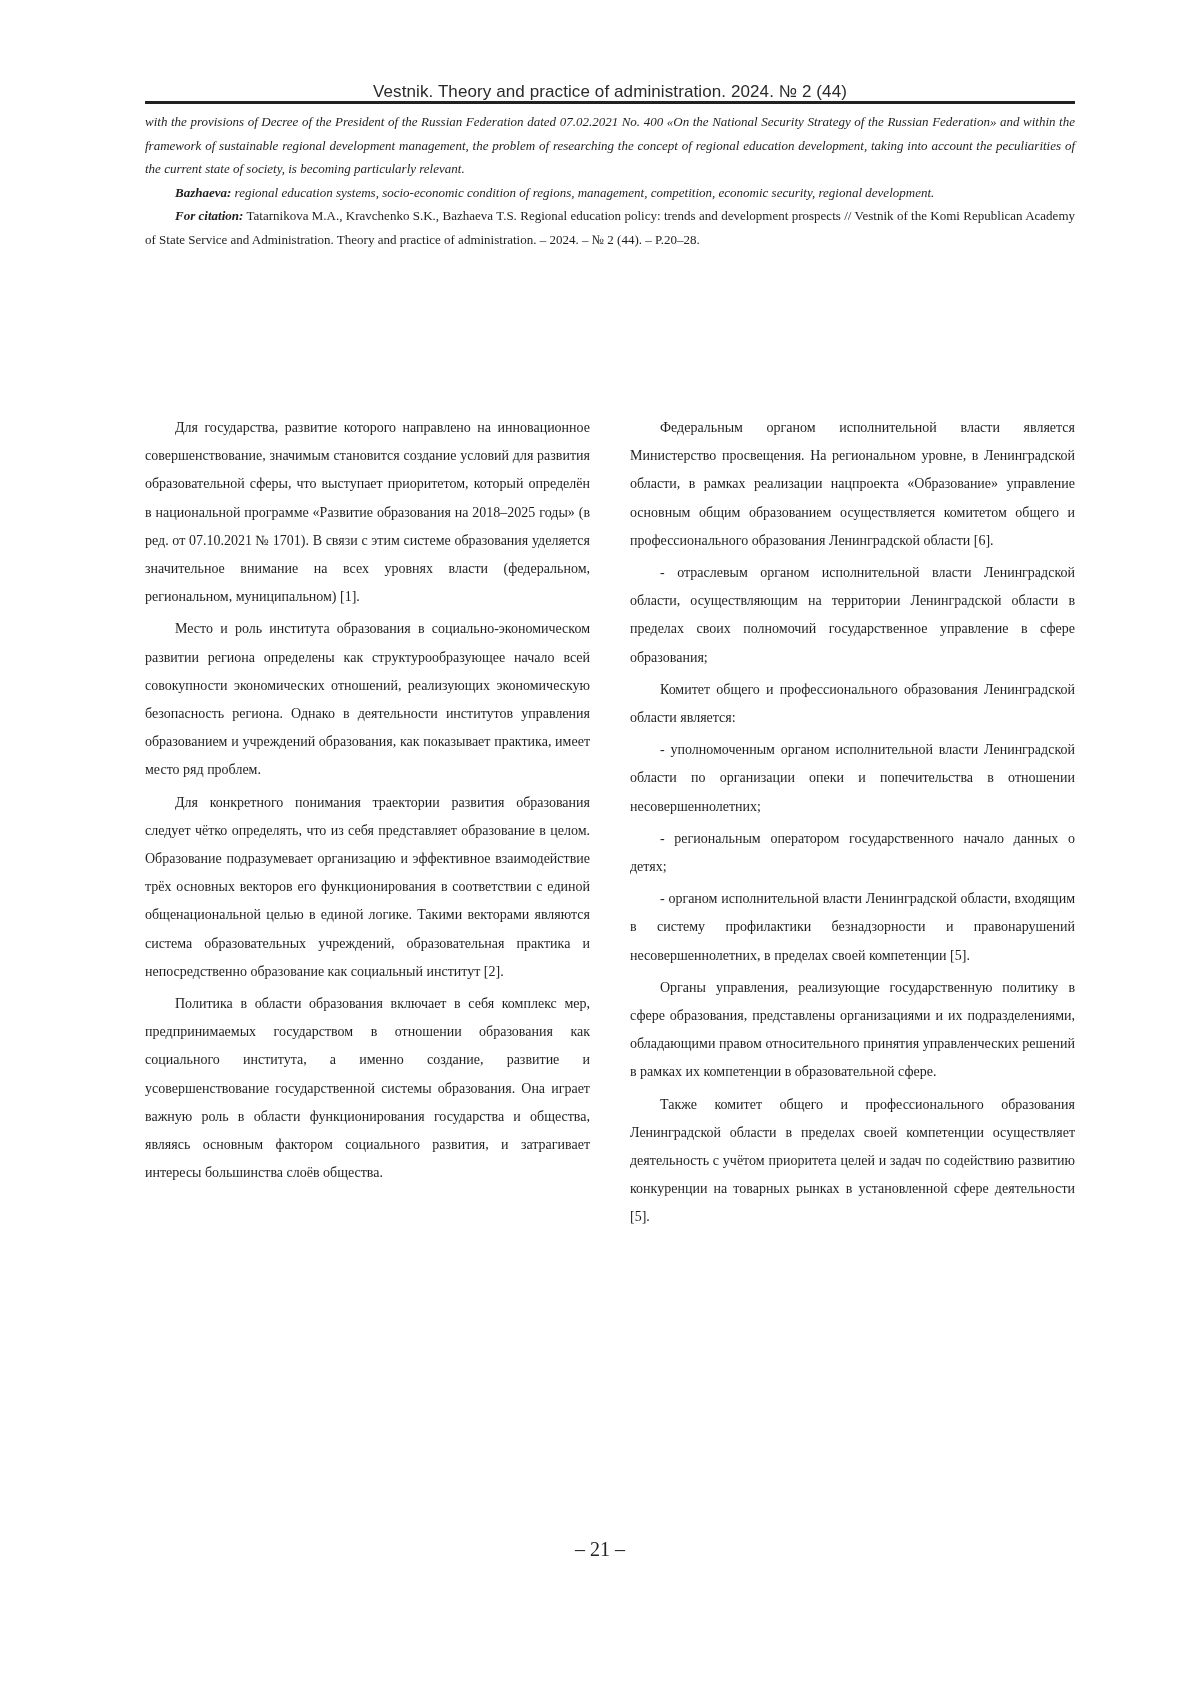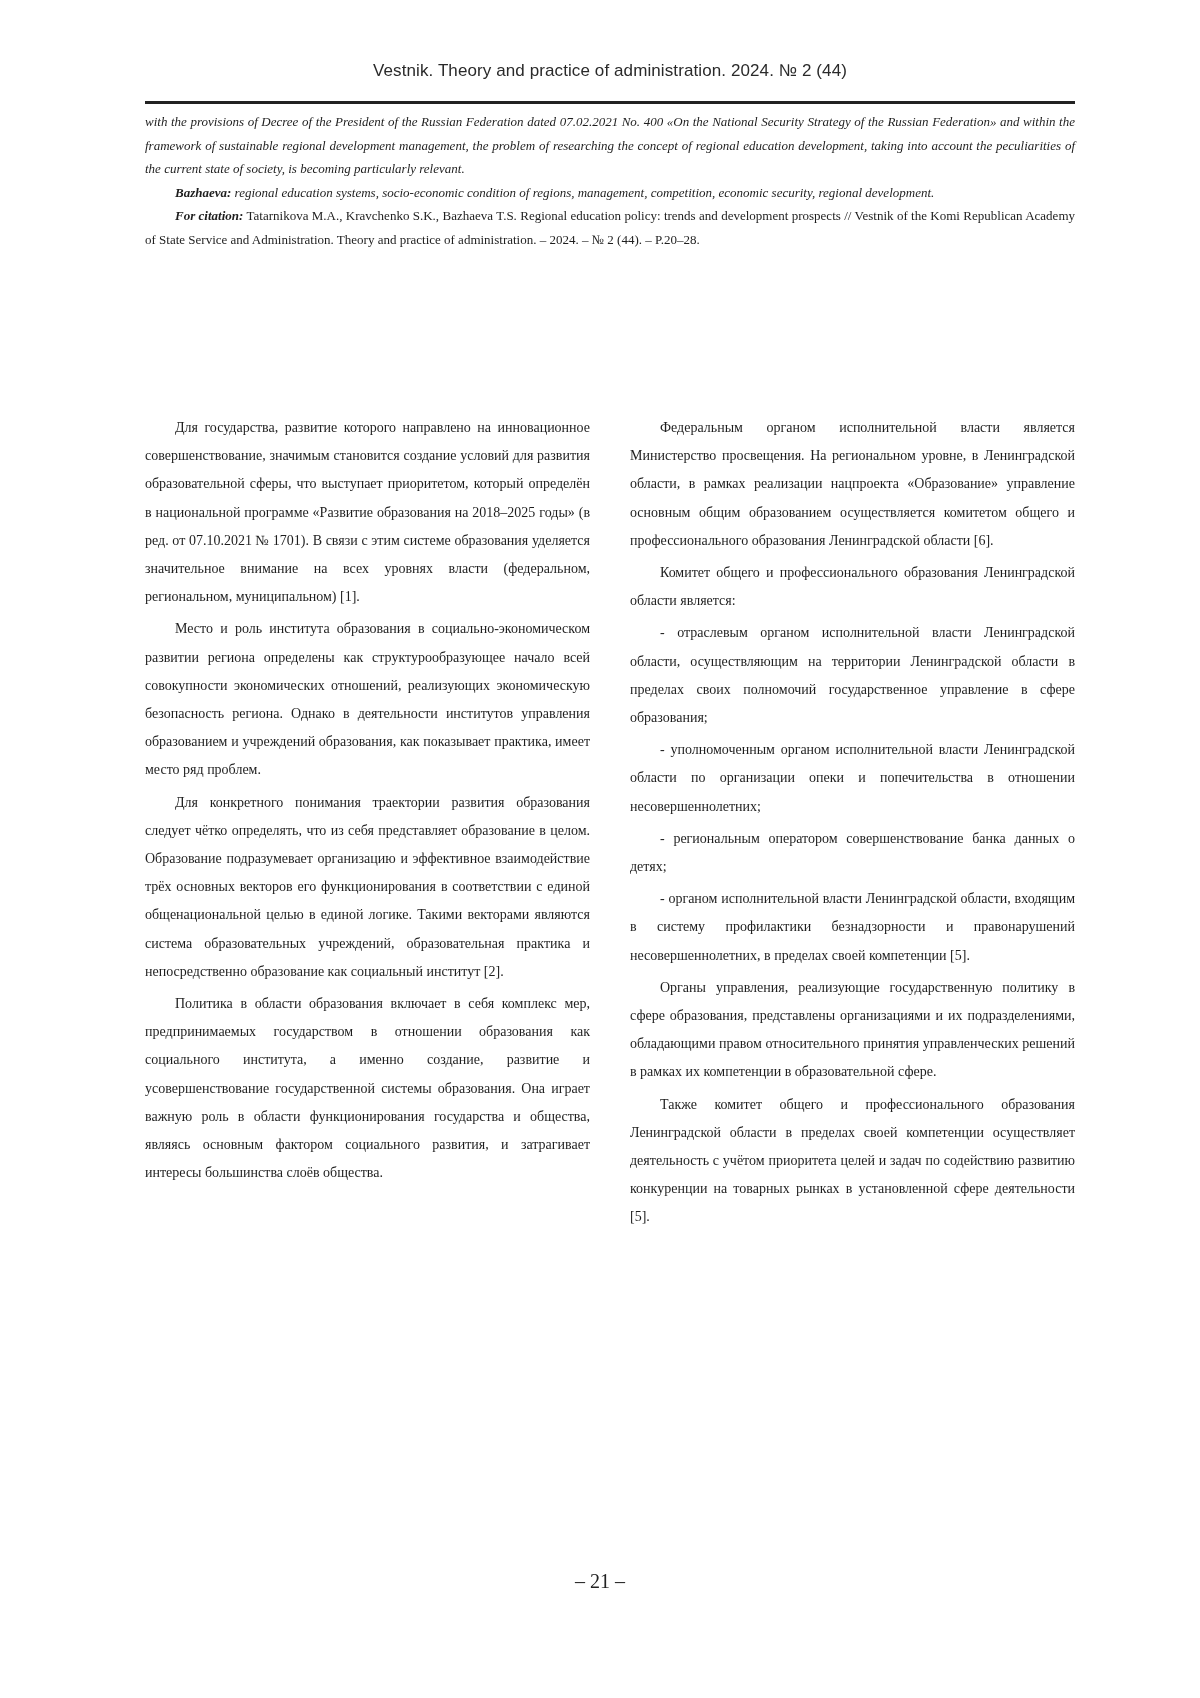--- a/index.html
+++ b/index.html
@@ -1,19 +1,19 @@
 <!DOCTYPE html>
 <html><head>
 <meta charset="utf-8">
 <style>
   html, body { margin: 0; padding: 0; background: #ffffff; }
   body { width: 1200px; height: 1698px; position: relative; overflow: hidden; color: #1e1e1e; }
   .page { position: absolute; left: 0; top: 0; width: 1200px; height: 1698px; }
   .running-head {
-    position: absolute; left: 145px; width: 930px; top: 61px;
+    position: absolute; left: 145px; width: 930px; top: 82px;
     text-align: center; font-family: "Liberation Sans", sans-serif; font-size: 17px; color: #2a2a2a;
     letter-spacing: 0.1px;
   }
   .head-rule { position: absolute; left: 145px; width: 930px; top: 101px; height: 0; border-top: 3px solid #222; }
   .abstract {
     position: absolute; left: 145px; width: 930px; top: 110px;
     font-family: "Liberation Serif", serif; font-size: 13px; line-height: 23.5px; text-align: justify;
   }
   .abstract p { margin: 0; }
   .abstract .it { font-style: italic; }
@@ -21,21 +21,21 @@
   .abstract .lbl { font-weight: bold; font-style: italic; }
   .col {
     position: absolute; top: 414px; width: 445px;
     font-family: "Liberation Serif", serif; font-size: 14px; line-height: 28.2px; text-align: justify;
     hyphens: manual;
   }
   .col p { margin: 0 0 4px 0; text-indent: 30px; }
   .col.left { left: 145px; }
   .col.right { left: 630px; }
   .folio {
-    position: absolute; left: 0; width: 1200px; top: 1570px; text-align: center;
+    position: absolute; left: 0; width: 1200px; top: 1538px; text-align: center;
     font-family: "Liberation Serif", serif; font-size: 20px; color: #222;
   }
 </style>
 </head>
 <body>
 
 <div class="page">
   <div class="running-head">Vestnik. Theory and practice of administration. 2024. № 2 (44)</div>
   <div class="head-rule"></div>
 
@@ -47,23 +47,23 @@
 
   <div class="col left">
     <p>Для государства, развитие которого направлено на инновационное совершенствование, значимым становится создание условий для развития образовательной сферы, что выступает приоритетом, который определён в национальной программе «Развитие образования на 2018–2025 годы» (в ред. от 07.10.2021 № 1701). В связи с этим системе образования уделяется значительное внимание на всех уровнях власти (федеральном, региональном, муниципальном) [1].</p>
     <p>Место и роль института образования в социально-экономическом развитии региона определены как структурообразующее начало всей совокупности экономических отношений, реализующих экономическую безопасность региона. Однако в деятельности институтов управления образованием и учреждений образования, как показывает практика, имеет место ряд проблем.</p>
     <p>Для конкретного понимания траектории развития образования следует чётко определять, что из себя представляет образование в целом. Образование подразумевает организацию и эффективное взаимодействие трёх основных векторов его функционирования в соответствии с единой общенациональной целью в единой логике. Такими векторами являются система образовательных учреждений, образовательная практика и непосредственно образование как социальный институт [2].</p>
     <p>Политика в области образования включает в себя комплекс мер, предпринимаемых государством в отношении образования как социального института, а именно создание, развитие и усовершенствование государственной системы образования. Она играет важную роль в области функционирования государства и общества, являясь основным фактором социального развития, и затрагивает интересы большинства слоёв общества.</p>
   </div>
 
   <div class="col right">
     <p>Федеральным органом исполнительной власти является Министерство просвещения. На региональном уровне, в Ленинградской области, в рамках реализации нацпроекта «Образование» управление основным общим образованием осуществляется комитетом общего и профессионального образования Ленинградской области [6].</p>
+    <p>- отраслевым органом исполнительной власти Ленинградской области, осуществляющим на территории Ленинградской области в пределах своих полномочий государственное управление в сфере образования;</p>
     <p>Комитет общего и профессионального образования Ленинградской области является:</p>
-    <p>- отраслевым органом исполнительной власти Ленинградской области, осуществляющим на территории Ленинградской области в пределах своих полномочий государственное управление в сфере образования;</p>
     <p>- уполномоченным органом исполнительной власти Ленинградской области по организации опеки и попечительства в отношении несовершеннолетних;</p>
-    <p>- региональным оператором совершенствование банка данных о детях;</p>
+    <p>- региональным оператором государственного начало данных о детях;</p>
     <p>- органом исполнительной власти Ленинградской области, входящим в систему профилактики безнадзорности и правонарушений несовершеннолетних, в пределах своей компетенции [5].</p>
     <p>Органы управления, реализующие государственную политику в сфере образования, представлены организациями и их подразделениями, обладающими правом относительного принятия управленческих решений в рамках их компетенции в образовательной сфере.</p>
     <p>Также комитет общего и профессионального образования Ленинградской области в пределах своей компетенции осуществляет деятельность с учётом приоритета целей и задач по содействию развитию конкуренции на товарных рынках в установленной сфере деятельности [5].</p>
   </div>
 
   <div class="folio">– 21 –</div>
 </div>
 
 </body></html>

